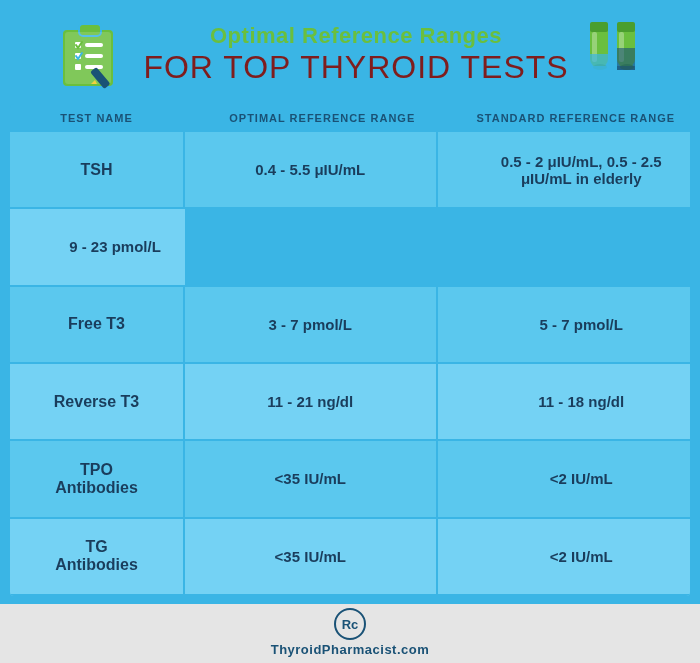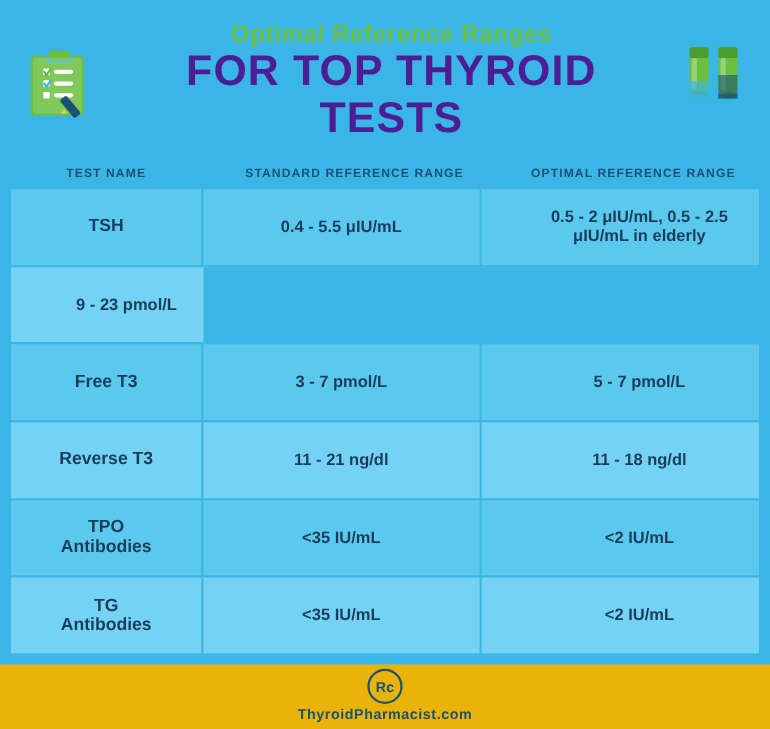--- a/index.html
+++ b/index.html
@@ -36,23 +36,23 @@
 
     .header-subtitle {
       color: #6abf3e;
       font-size: 22px;
       font-weight: 600;
       letter-spacing: 0.5px;
       line-height: 1.2;
     }
 
     .header-title {
-      color: #4c1d95;
-      font-size: 39px;
-      font-weight: 700;
+      color: #7f1d1d;
+      font-size: 32px;
+      font-weight: 400;
       text-transform: uppercase;
       letter-spacing: 1px;
       line-height: 1.1;
     }
 
     
     .table-wrapper {
       flex: 1;
       display: flex;
       flex-direction: column;
@@ -132,21 +132,21 @@
     
     .cell::before {
       content: '';
       position: absolute;
       opacity: 0.12;
       background: #1a5276;
     }
 
     
     .footer {
-      background: #eab308;
+      background: #e5e5e5;
       padding: 4px 0 6px 0;
       text-align: center;
       display: flex;
       flex-direction: column;
       align-items: center;
       justify-content: space-between;
     }
 
     .footer-logo {
       width: 32px;
@@ -231,22 +231,22 @@
 
       <rect x="32" y="30" width="18" height="22" rx="0" ry="0" fill="#1a5276" opacity="0.6"></rect>
       <rect x="32" y="48" width="18" height="4" rx="0" ry="9" fill="#1a5276" opacity="0.6"></rect>
     </svg>
   </div>
 
   <div class="table-wrapper">
 
     <div class="table-header-row">
       <div class="col-head">TEST NAME</div>
+      <div class="col-head">OPTIMAL REFERENCE RANGE</div>
       <div class="col-head">STANDARD REFERENCE RANGE</div>
-      <div class="col-head">OPTIMAL REFERENCE RANGE</div>
     </div>
 
     <div class="table-body" id="table-body">
 
     <div class="table-row">
           <div class="cell cell-name" style="white-space: pre-line;">TSH</div>
           <div class="cell">0.4 - 5.5 μIU/mL</div>
           <div class="cell" style="white-space: pre-line;">0.5 - 2 μIU/mL, 0.5 - 2.5 μIU/mL in elderly</div>
         </div>
         <div class="table-row">

